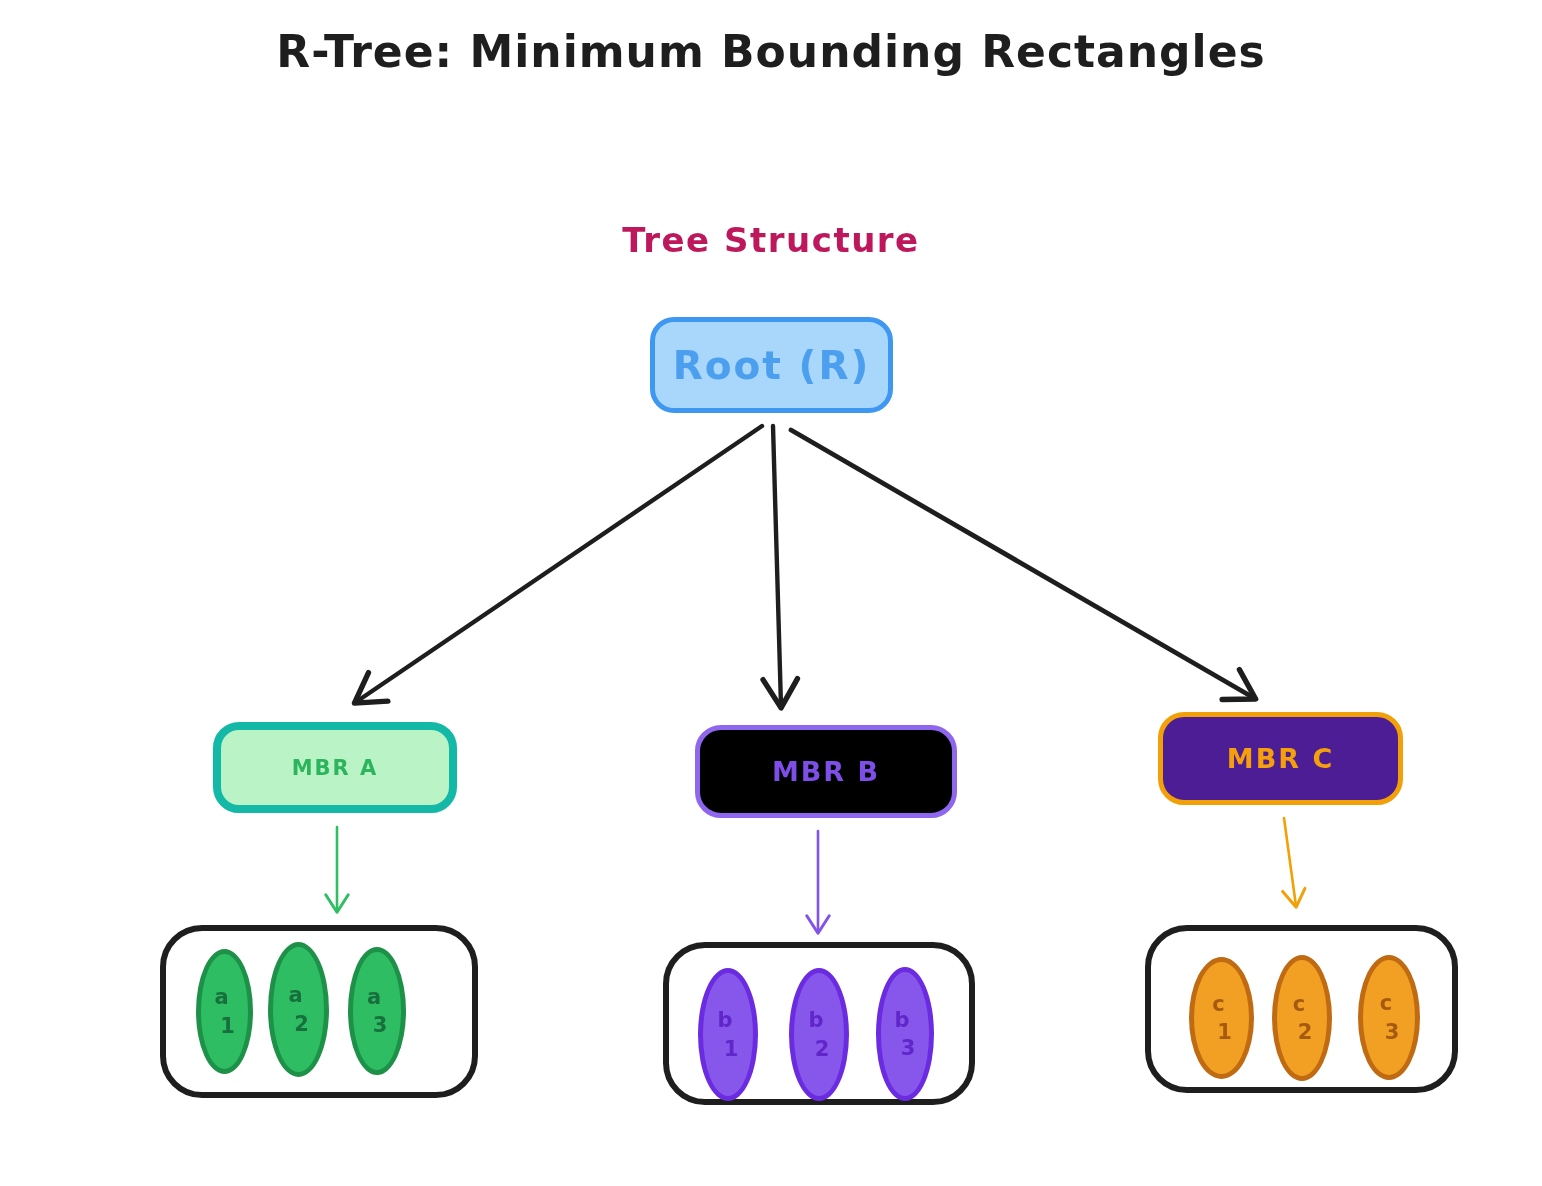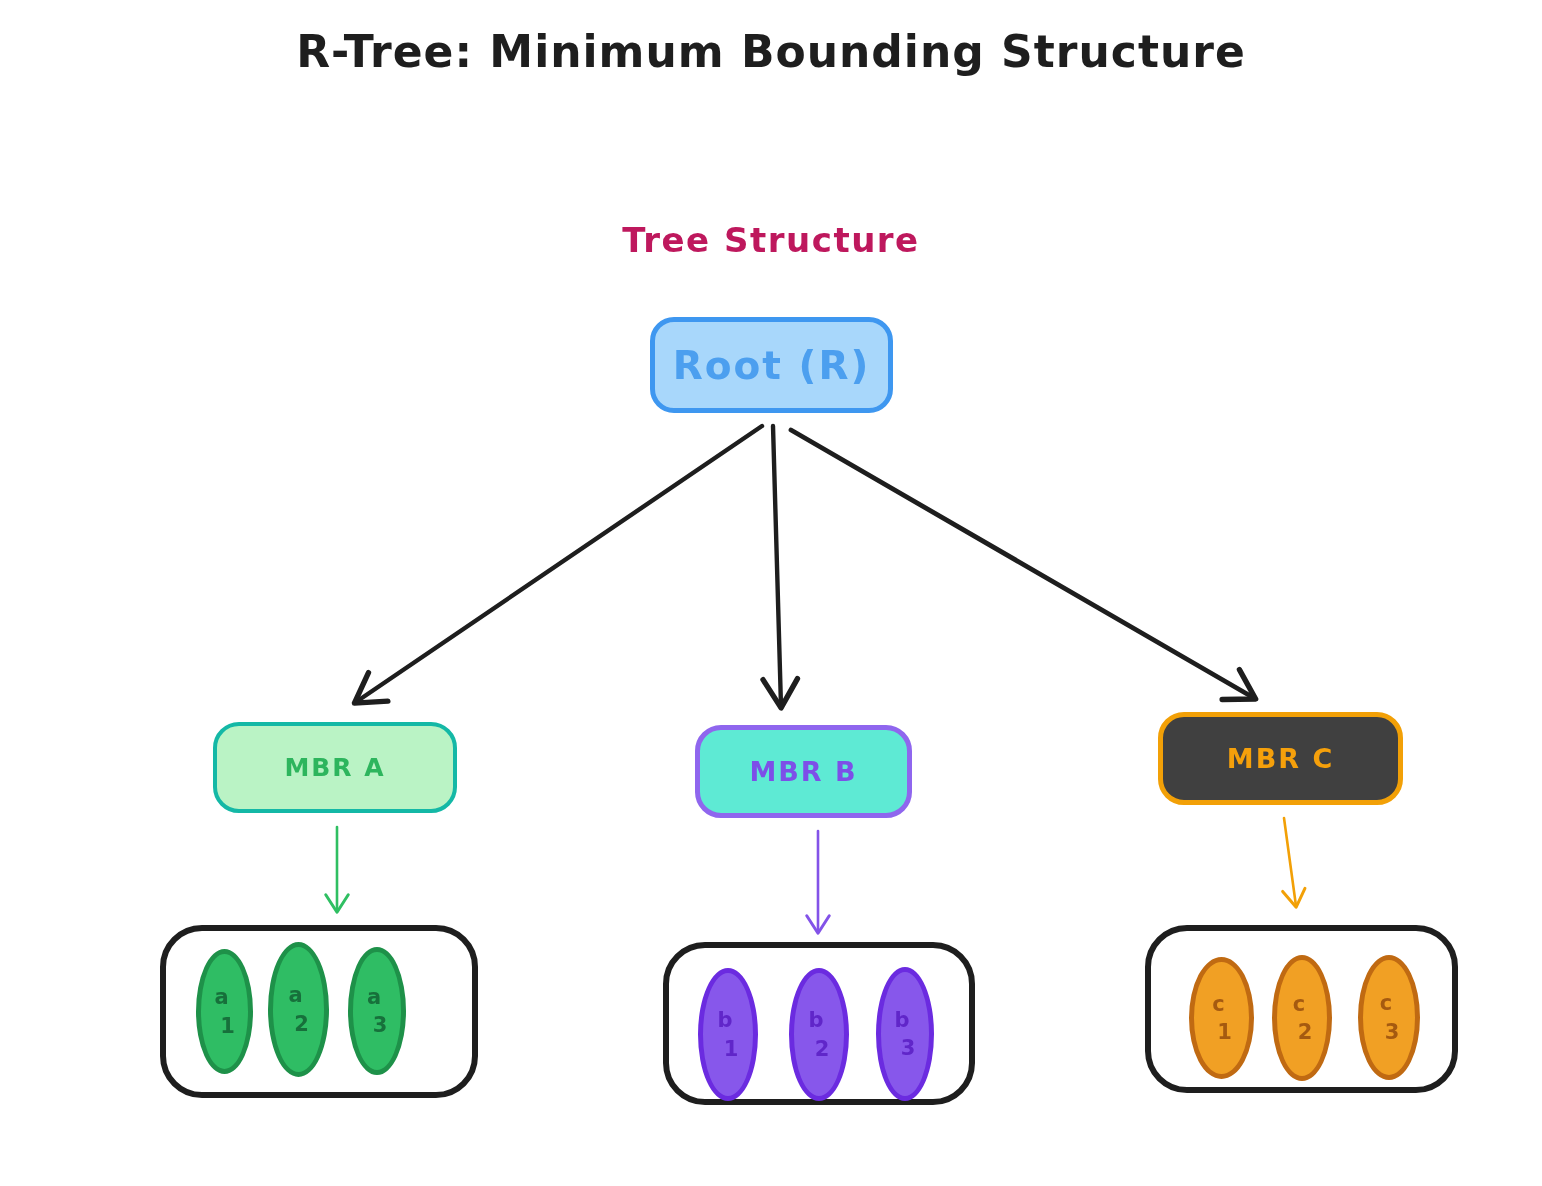--- a/index.html
+++ b/index.html
@@ -27,31 +27,31 @@
     display:flex;align-items:center;justify-content:center;
     font-weight:700;letter-spacing:2px;
   }
   .node-root{
     left:650px;top:317px;width:243px;height:96px;
     background:#a8d7fb;border:5px solid #3e97f0;border-radius:24px;
     color:#4c9fef;font-size:39px;
   }
   .node-mbr-a{
     left:213px;top:722px;width:244px;height:91px;
-    background:#baf3c5;border:4px solid #14b8a6;border-radius:26px;
-    color:#2db55d;font-size:25px;
+    background:#baf3c5;border:8px solid #14b8a6;border-radius:26px;
+    color:#2db55d;font-size:21px;
   }
   .node-mbr-b{
-    left:695px;top:725px;width:217px;height:93px;
-    background:#5eead4;border:5px solid #8f66ee;border-radius:26px;
+    left:695px;top:725px;width:262px;height:93px;
+    background:#000000;border:5px solid #8f66ee;border-radius:26px;
     color:#7d4fe8;font-size:27px;
   }
   .node-mbr-c{
     left:1158px;top:712px;width:245px;height:93px;
-    background:#404040;border:5px solid #f2a007;border-radius:26px;
+    background:#4c1d95;border:5px solid #f2a007;border-radius:26px;
     color:#f5a00b;font-size:27px;
   }
 
   .leaf-container{
     position:absolute;z-index:1;box-sizing:border-box;
     background:#ffffff;border:6px solid #1e1e1e;border-radius:42px;
   }
   .leaf-container-a{left:160px;top:925px;width:318px;height:173px;}
   .leaf-container-b{left:663px;top:942px;width:312px;height:163px;}
   .leaf-container-c{left:1145px;top:925px;width:313px;height:168px;}
@@ -103,21 +103,21 @@
 
     <path d="M762,426 L356,702" stroke="#1e1e1e" stroke-width="4.4" stroke-linecap="round" fill="none" marker-end="url(#mk-black)"></path>
     <path d="M773,426 L781,706" stroke="#1e1e1e" stroke-width="4.4" stroke-linecap="round" fill="none" marker-end="url(#mk-black)"></path>
     <path d="M791,430 L1254,698" stroke="#1e1e1e" stroke-width="4.8" stroke-linecap="round" fill="none" marker-end="url(#mk-black)"></path>
 
     <path d="M337,827 L337,911" stroke="#2fbf62" stroke-width="2.6" stroke-linecap="round" fill="none" marker-end="url(#mk-green)"></path>
     <path d="M818,831 L818,932" stroke="#8353e8" stroke-width="2.6" stroke-linecap="round" fill="none" marker-end="url(#mk-purple)"></path>
     <path d="M1284,818 L1296,906" stroke="#f2a007" stroke-width="2.6" stroke-linecap="round" fill="none" marker-end="url(#mk-orange)"></path>
   </svg>
 
-  <h1 class="page-title" style="margin:0;">R-Tree: Minimum Bounding Structure</h1>
+  <h1 class="page-title" style="margin:0;">R-Tree: Minimum Bounding Rectangles</h1>
   <div class="section-heading">Tree Structure</div>
 
   <div class="node node-root">
     <span>Root (R)</span>
   </div>
 
   <div class="node node-mbr-a">
     <span>MBR A</span>
   </div>
   <div class="node node-mbr-b">

